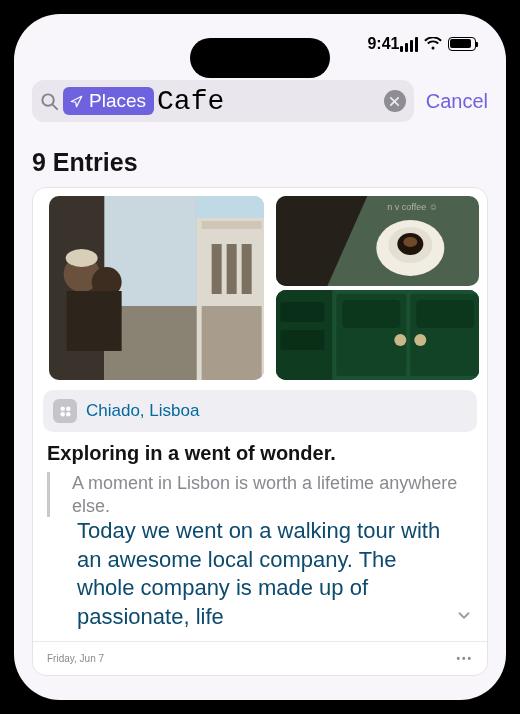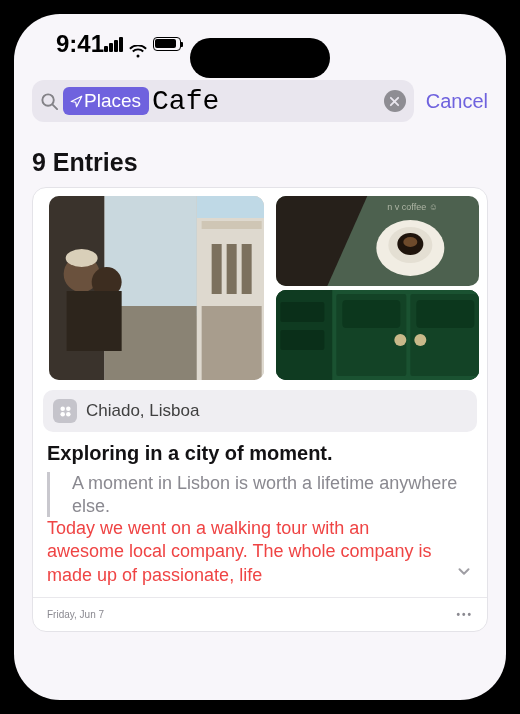--- a/index.html
+++ b/index.html
@@ -33,26 +33,26 @@
       left: 50%;
       transform: translateX(-50%);
       width: 140px;
       height: 40px;
       background: #000;
       border-radius: 22px;
       z-index: 10;
     }
     .status-bar {
       display: flex;
-      justify-content: flex-start;
+      justify-content: flex-end;
       align-items: center;
       padding: 0 30px 0 42px;
       height: 60px;
       font-weight: 600;
-      font-size: 24px;
+      font-size: 16px;
     }
     .status-right { display: flex; gap: 6px; align-items: center; }
     .signal-bars { display: flex; gap: 1.5px; align-items: flex-end; }
     .bar { width: 3.5px; background: #000; border-radius: 1px; }
     .b1 { height: 6px; } .b2 { height: 9px; } .b3 { height: 12px; } .b4 { height: 15px; }
     .wifi { width: 18px; height: 14px; position: relative; }
     .battery { width: 28px; height: 14px; border: 1.5px solid #000; border-radius: 4px; position: relative; }
     .battery::after { content:''; position:absolute; right:-3px; top:4px; width:2px; height:5px; background:#000; border-radius:0 1px 1px 0; }
     .battery-fill { width: 21px; height: 9px; background:#000; border-radius:2px; margin:1px; }
 
@@ -72,20 +72,21 @@
       padding: 0 8px;
     }
     .search-icon { color: #838287; margin-right: 4px; display:flex; }
     .token {
       background: #6f62de;
       color: #fff;
       border-radius: 6px;
       padding: 3px 8px 3px 6px;
       display: flex;
       align-items: center;
+      gap: 5px;
       font-size: 19px;
       font-weight: 400;
       margin-right: 3px;
     }
     .search-text { font-size: 28px; color: #000000; font-family: Liberation Mono, monospace; }
     .clear-btn {
       margin-left: auto;
       width: 22px;
       height: 22px;
       background: #8e8d93;
@@ -121,42 +122,42 @@
 
     .location-pill {
       margin: 4px 10px 10px 10px;
       background: #efeef2;
       border-radius: 10px;
       padding: 9px 10px;
       display: flex;
       align-items: center;
       gap: 9px;
       font-size: 17px;
-      color: #404040;
+      color: #0369a1;
     }
     .loc-icon {
       width: 24px; height: 24px;
       background: #c5c4cb;
       border-radius: 6px;
       display:flex;
       align-items:center;
       justify-content:center;
     }
 
     .entry-body { padding: 0 14px 10px 14px; }
     .entry-title { font-size: 20px; font-weight: 700; margin-bottom: 7px; color:#131214; }
     .quote {
       border-left: 3px solid #c9c8ce;
       padding-left: 22px;
       color: #8a8990;
       font-size: 18px;
       line-height: 1.25;
     }
     .body-row { display:flex; align-items: flex-end; gap: 4px; }
-    .body-text { font-size: 18px; line-height: 1.3; color:#ef4444; flex: 1; }
+    .body-text { font-size: 22px; line-height: 1.3; color:#0c4a6e; flex: 1; margin-left: 30px; }
     .expand-chevron { color: #9f9ea4; flex-shrink: 0; margin-bottom: 3px; }
 
     .card-footer {
       border-top: 1px solid #e9e8ec;
       display: flex;
       justify-content: space-between;
       align-items: center;
       padding: 11px 14px;
       font-size: 10px;
       color: #8a8990;
@@ -284,21 +285,21 @@
                 <circle cx="5" cy="5" r="2.4" fill="#fff"></circle>
                 <circle cx="11" cy="5" r="2.4" fill="#fff"></circle>
                 <circle cx="5" cy="11" r="2.4" fill="#fff"></circle>
                 <circle cx="11" cy="11" r="2.4" fill="#fff"></circle>
               </svg>
           </span>
           <span>Chiado, Lisboa</span>
         </div>
 
         <div class="entry-body">
-          <div class="entry-title">Exploring in a city of moment.</div>
+          <div class="entry-title">Exploring in a went of wonder.</div>
           <div class="quote">A moment in Lisbon is worth a lifetime anywhere else.</div>
           <div class="body-row">
             <div class="body-text">Today we went on a walking tour with an awesome local company. The whole company is made up of passionate, life</div>
             <span class="expand-chevron">
               <svg width="18" height="18" viewBox="0 0 20 20">
                   <path d="M5 8l5 5 5-5" stroke="#9f9ea4" stroke-width="2.2" fill="none" stroke-linecap="round" stroke-linejoin="round"></path>
                 </svg>
             </span>
           </div>
         </div>

